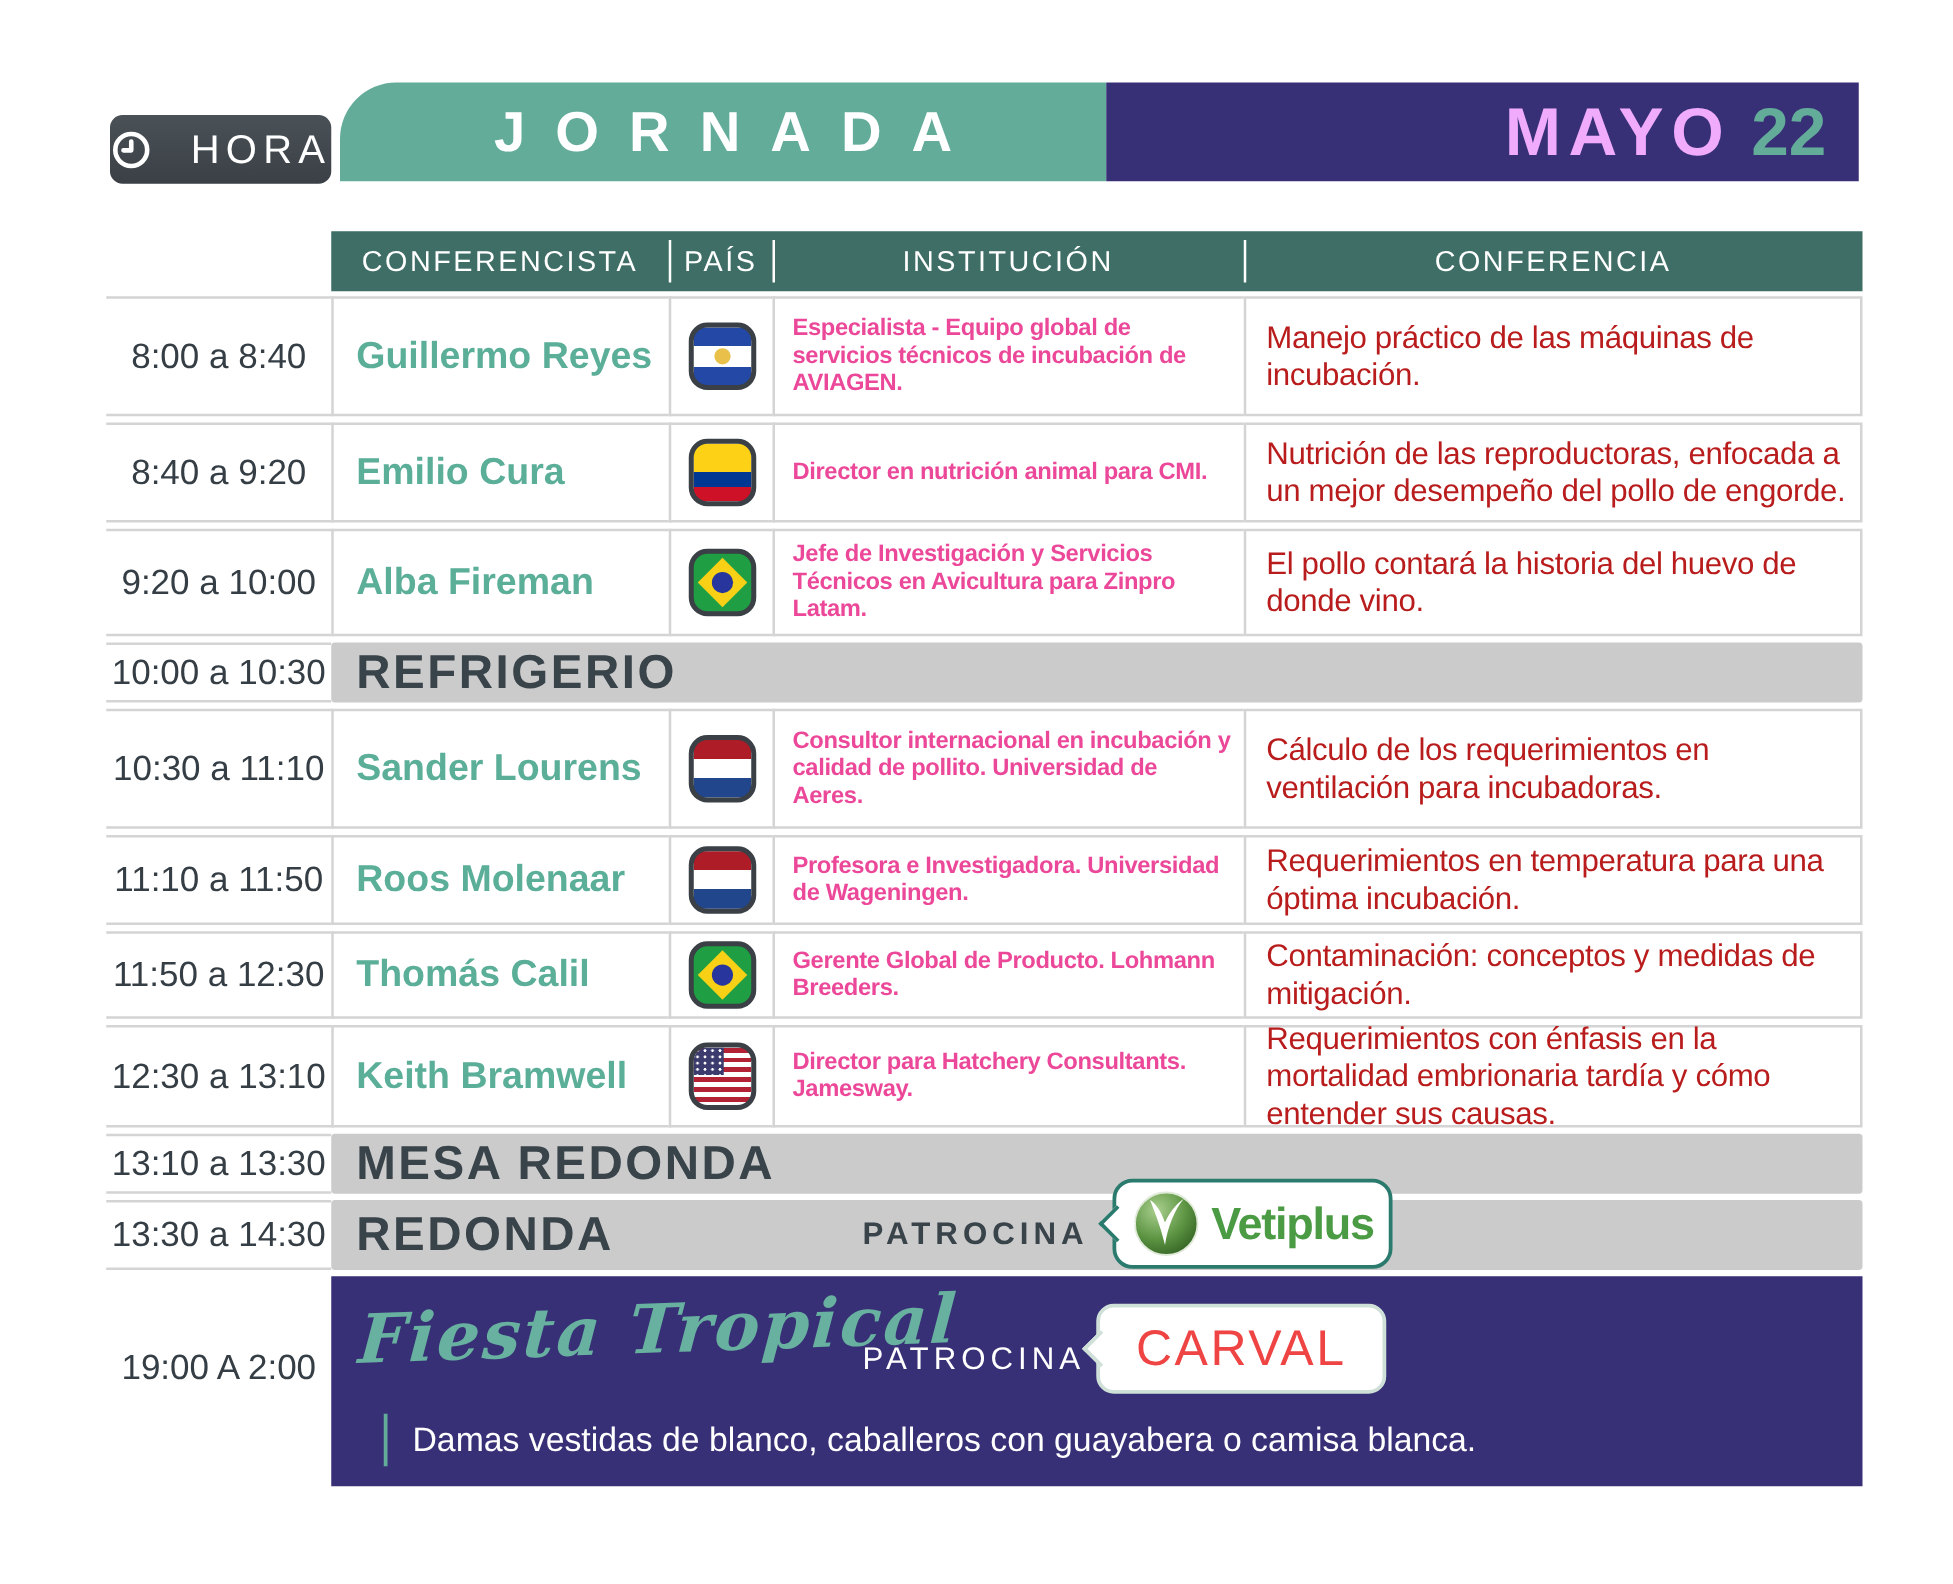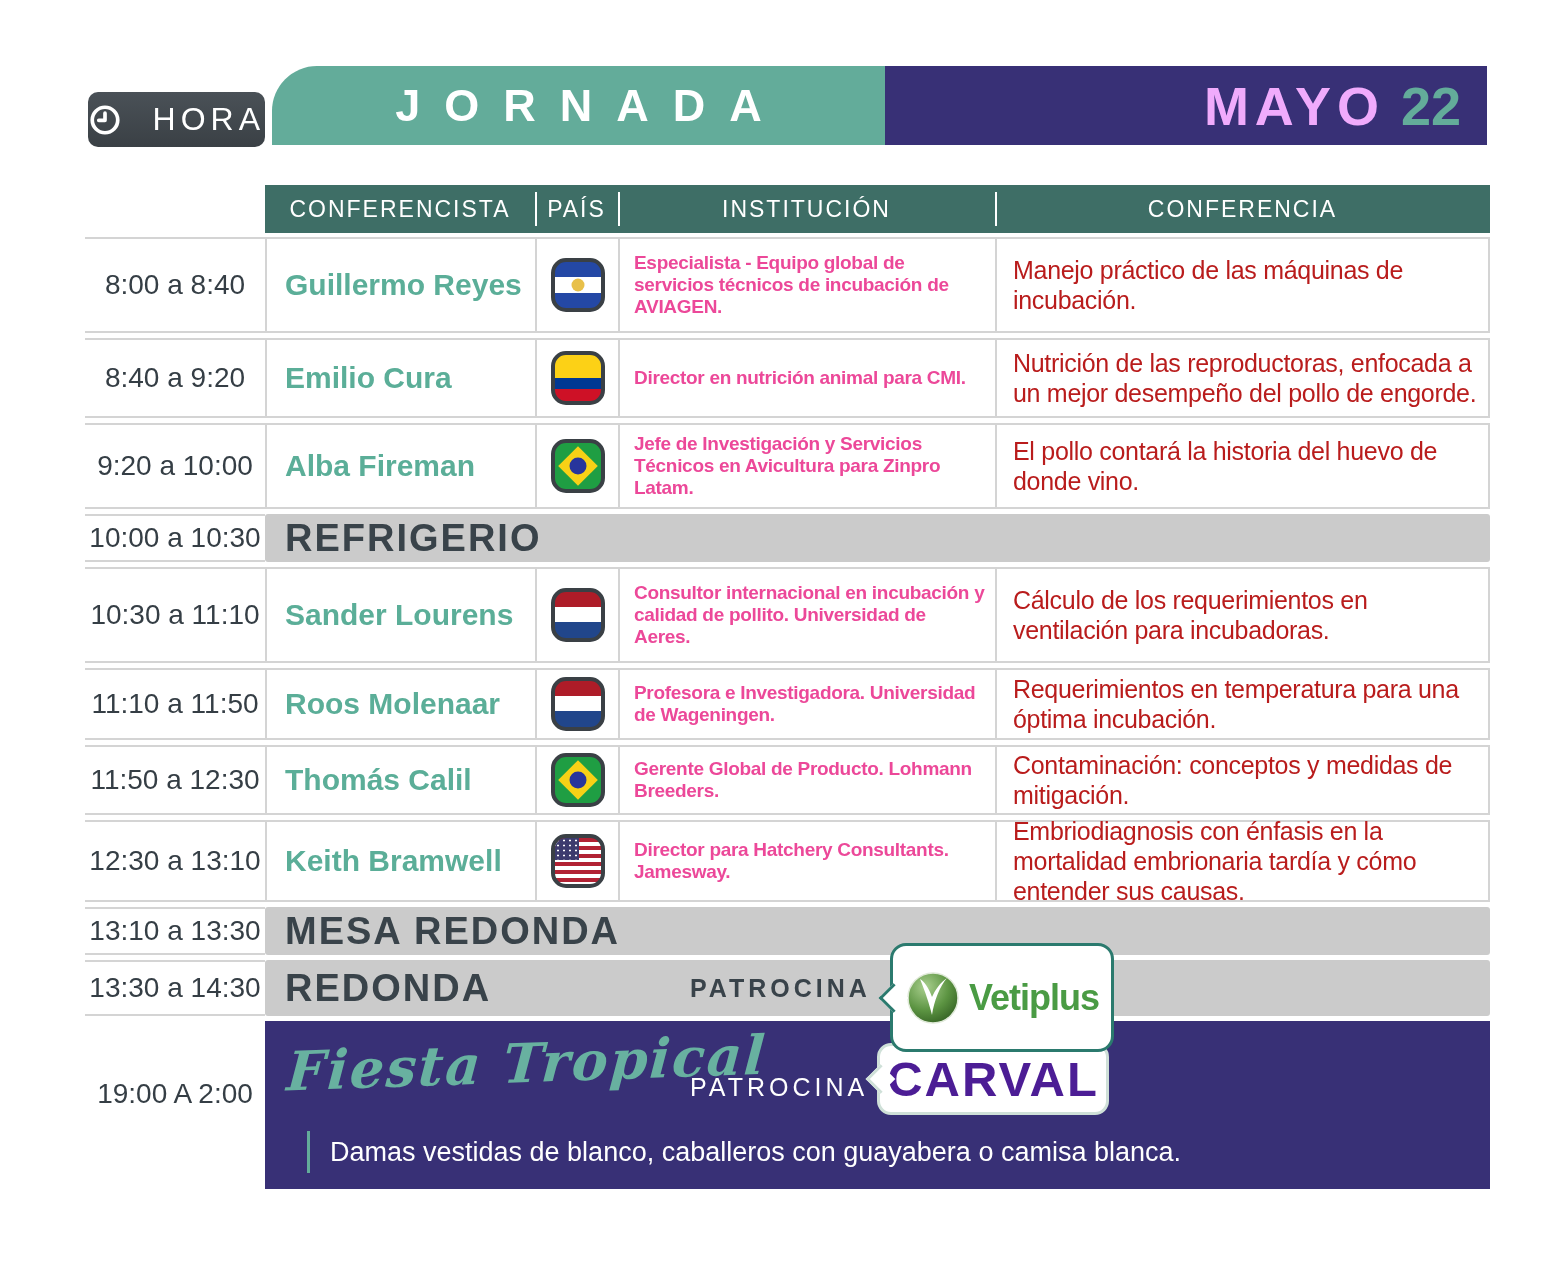--- a/index.html
+++ b/index.html
@@ -58,27 +58,27 @@
     transform:translate(-50%,-50%); background:#27359c; border-radius:50%; }
   .flag-nl { background:linear-gradient(180deg,#ae1c28 0 33%,#ffffff 33% 66%,#21468b 66% 100%); }
   .flag-us { background:repeating-linear-gradient(180deg,#b22234 0 4px,#ffffff 4px 8px); }
   .flag-us::before { content:''; position:absolute; left:0; top:0; width:24px; height:22px; background:#3c3b6e;
     background-image:radial-gradient(#ffffff 1px, transparent 1.4px); background-size:6px 5px; }
 
   
   .bubble { background:#fff; display:flex; align-items:center; justify-content:center; position:absolute; }
   .bubble::before { content:''; position:absolute; left:-10px; top:50%; width:18px; height:18px;
     background:#fff; transform:translateY(-50%) rotate(45deg); }
-  .vetiplus-bubble { left:625px; top:-17px; width:224px; height:109px; border:3px solid #2b7a6e;
+  .vetiplus-bubble { left:625px; top:-17px; width:224px; height:72px; border:3px solid #2b7a6e;
     border-radius:16px; gap:8px; z-index:6; }
   .vetiplus-bubble::before { border-left:3px solid #2b7a6e; border-bottom:3px solid #2b7a6e; }
   .vetiplus-text { color:#4a9b44; font-size:36px; font-weight:bold; letter-spacing:-1px; }
   .carval-bubble { left:612px; top:22px; width:232px; height:72px; border:3px solid #cfe0d8; border-radius:14px; }
   .carval-bubble::before { border-left:3px solid #cfe0d8; border-bottom:3px solid #cfe0d8; }
-  .carval-text { color:#4c1d95; font-size:49px; font-weight:700; letter-spacing:2px; }
+  .carval-text { color:#ef4444; font-size:40px; font-weight:400; letter-spacing:2px; }
   .patrocina { font-size:25px; letter-spacing:4px; color:#39434a; position:absolute; }
   .band-patrocina { left:425px; top:50%; transform:translateY(-50%); }
 
   
   .fiesta { position:absolute; left:265px; top:1021px; width:1225px; height:168px; background:#383076; z-index:1; }
   .fiesta-title { position:absolute; left:22px; top:10px; color:#68b1a0;
     font-family:"DejaVu Serif", serif; font-style:italic; font-weight:bold; font-size:54px;
     letter-spacing:2px; transform:rotate(-2deg) skewX(-6deg); }
   .fiesta .patrocina { color:#ffffff; left:425px; top:52px; }
   .dress-row { position:absolute; left:22px; top:110px; display:flex; align-items:center; }
@@ -169,21 +169,21 @@
     </div>
     <div class="cell c-inst">Gerente Global de Producto. Lohmann Breeders.</div>
     <div class="cell c-conf">Contaminación: conceptos y medidas de mitigación.</div>
 
     <div class="cell c-time">12:30 a 13:10</div>
     <div class="cell c-speaker">Keith Bramwell</div>
     <div class="cell c-flag">
       <span class="flag flag-us"></span>
     </div>
     <div class="cell c-inst">Director para Hatchery Consultants. Jamesway.</div>
-    <div class="cell c-conf">Embriodiagnosis con énfasis en la mortalidad embrionaria tardía y cómo entender sus causas.</div>
+    <div class="cell c-conf">Requerimientos con énfasis en la mortalidad embrionaria tardía y cómo entender sus causas.</div>
 
     <div class="cell c-time">13:10 a 13:30</div>
     <div class="cell c-band">MESA REDONDA</div>
 
     <div class="cell c-time">13:30 a 14:30</div>
     <div class="cell c-band">
       <span>REDONDA</span>
       <span class="patrocina band-patrocina">PATROCINA</span>
       <span class="bubble vetiplus-bubble">
         <span style="display:flex;">

